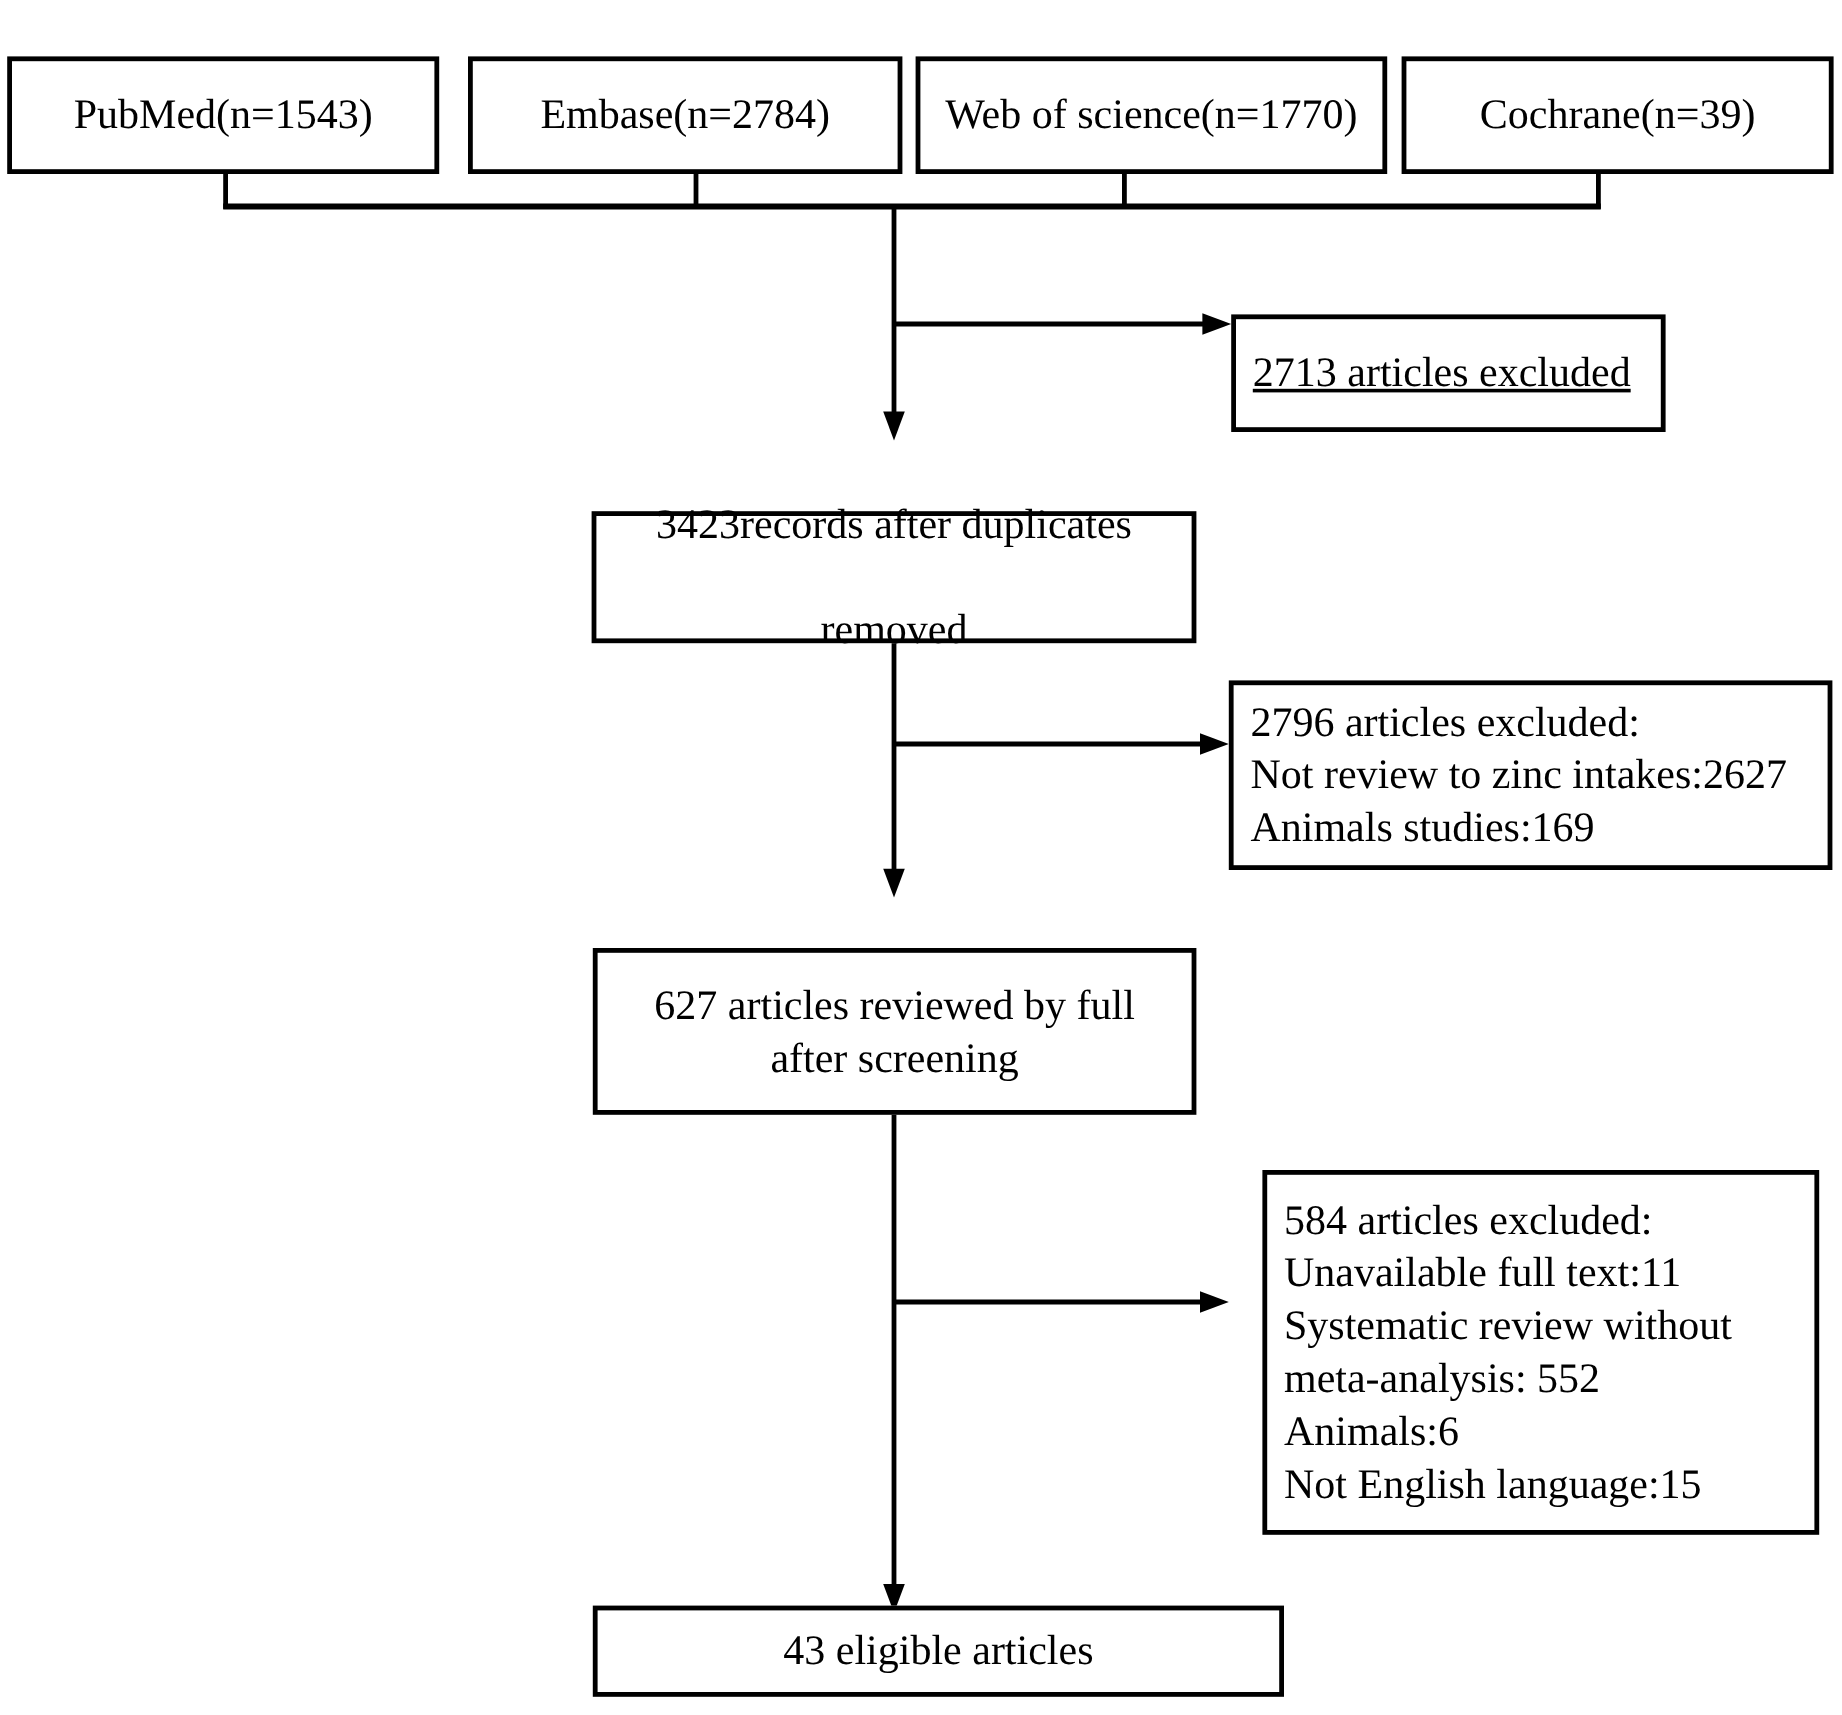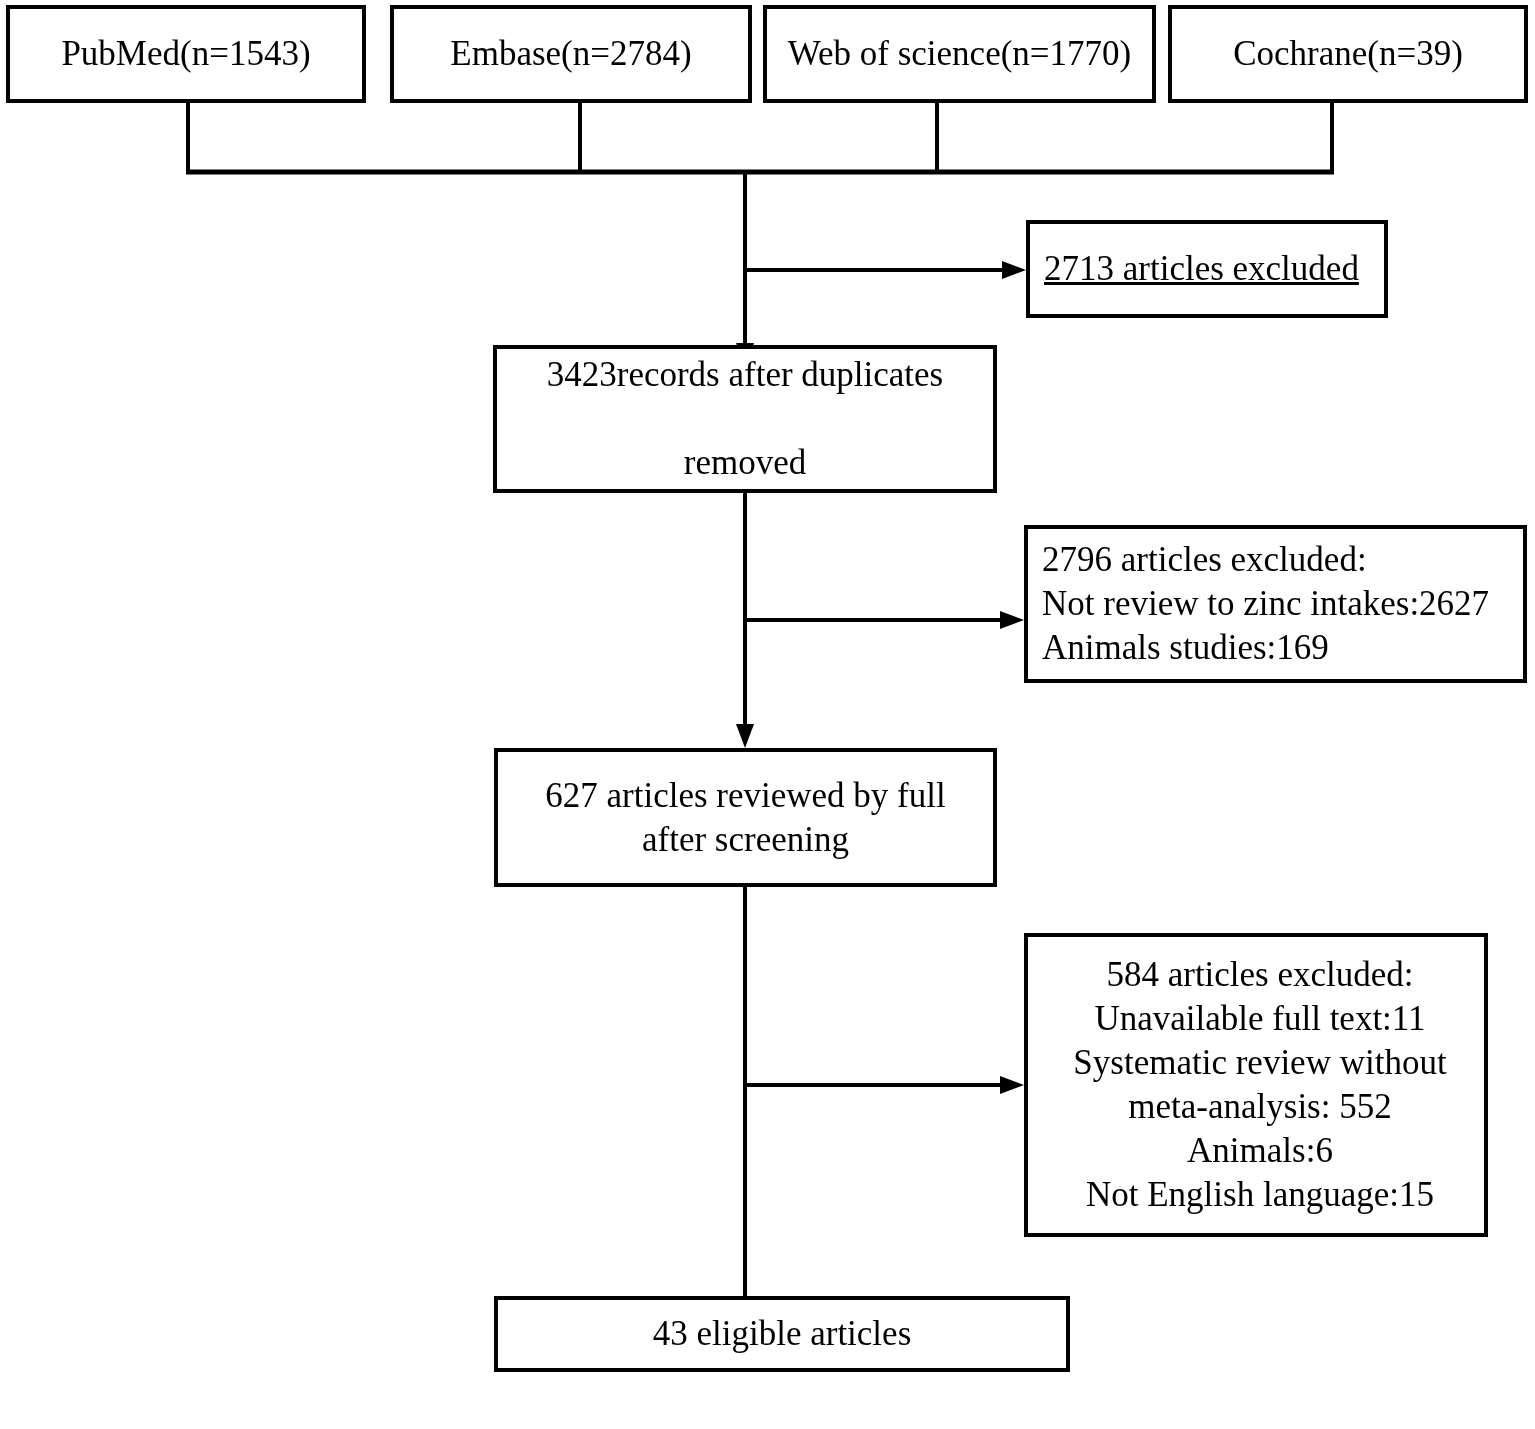--- a/index.html
+++ b/index.html
@@ -37,44 +37,45 @@
   .box {
     position: absolute;
     box-sizing: border-box;
     border: 4px solid #000000;
     background: #ffffff;
     display: flex;
     flex-direction: column;
     justify-content: center;
     font-size: 35px;
     line-height: 44px;
+    margin-top: 42px;
   }
   .box--center {
     text-align: center;
     align-items: center;
   }
   .box--left {
     text-align: left;
     padding-left: 14px;
     padding-right: 6px;
   }
   .box span {
     display: block;
     white-space: nowrap;
   }
   
   .b-pubmed    { left: 6px;    top: 5px;    width: 360px; height: 98px; }
   .b-embase    { left: 390px;  top: 5px;    width: 362px; height: 98px; }
   .b-wos       { left: 763px;  top: 5px;    width: 393px; height: 98px; text-align: right; }
   .b-cochrane  { left: 1168px; top: 5px;    width: 360px; height: 98px; }
   .b-excl1     { left: 1026px; top: 220px;  width: 362px; height: 98px; text-decoration: underline; }
-  .b-dedup     { left: 493px;  top: 345px;  width: 504px; height: 148px; gap: 44px; }
+  .b-dedup     { left: 493px;  top: 384px;  width: 504px; height: 110px; gap: 44px; }
   .b-excl2     { left: 1024px; top: 525px;  width: 503px; height: 158px; }
   .b-fulltext  { left: 494px;  top: 748px;  width: 503px; height: 139px; }
-  .b-excl3     { left: 1024px; top: 933px;  width: 464px; height: 304px; text-align: center; }
+  .b-excl3     { left: 1052px; top: 933px;  width: 464px; height: 304px; }
   .b-eligible  { left: 494px;  top: 1296px; width: 576px; height: 76px; font-family: Liberation Serif, serif; }
 </style>
 </head>
 <body>
 
 <div class="canvas">
 
   <svg class="connectors" viewBox="0 0 1535 1429" xmlns="http://www.w3.org/2000/svg">
 
     <line x1="188" y1="103" x2="188" y2="174"></line>

